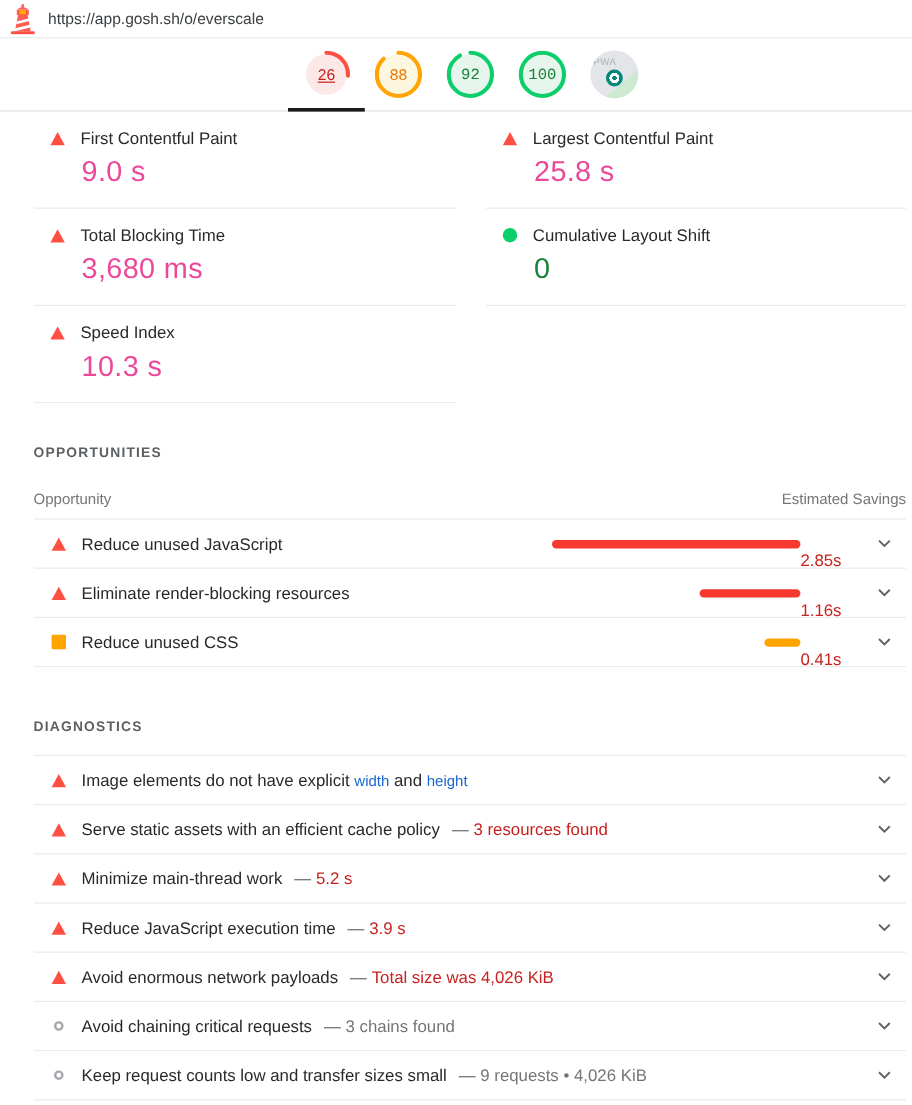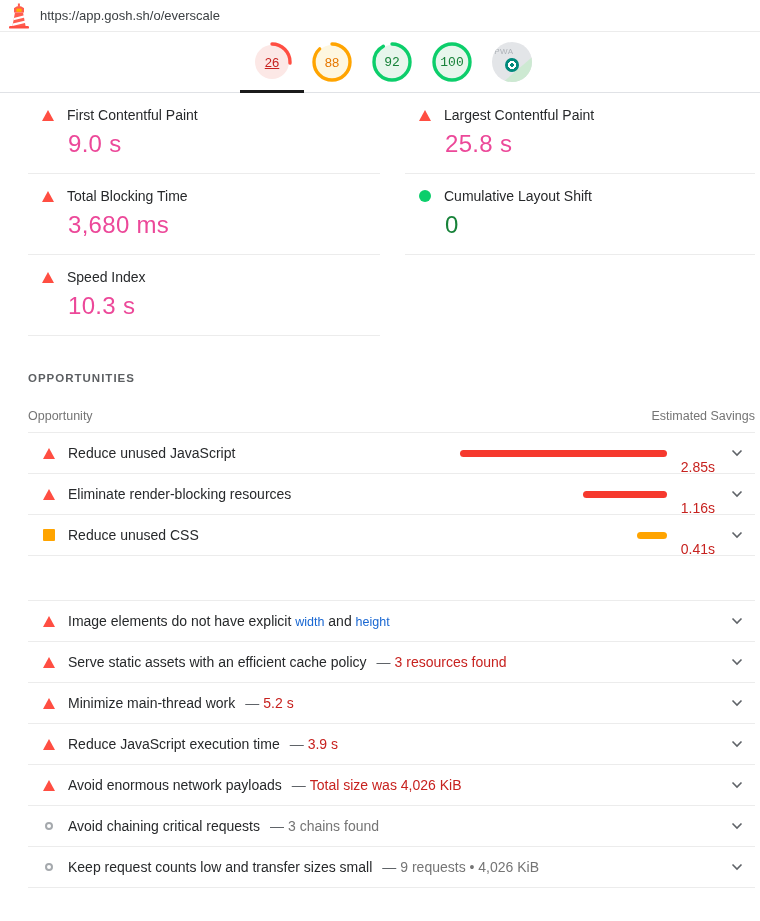--- a/index.html
+++ b/index.html
@@ -50,21 +50,21 @@
   .section.diagnostics { margin-top: 44px; }
   .section-title { font-size: 11.5px; font-weight: 600; letter-spacing: 1px; color: #5c5f62; }
   .opp-head-row { display: flex; justify-content: space-between; margin-top: 25px; padding-bottom: 9px; border-bottom: 1px solid #ececec; font-size: 12.5px; color: #757575; }
   .opp-row { display: flex; align-items: center; height: 41px; border-bottom: 1px solid #ececec; cursor: pointer; }
   .opp-icon-slot { margin-left: 14px; width: 14px; display: flex; justify-content: center; }
   .opp-label { margin-left: 12px; font-size: 14px; color: #27292b; flex: 1; }
   .opp-bar-wrap { width: 207px; display: flex; justify-content: flex-end; }
   .opp-bar { height: 7px; border-radius: 3.5px; }
   .opp-bar.fail { background: #f6392e; }
   .opp-bar.average { background: #ffa400; }
-  .opp-value { width: 52px; text-align: right; font-size: 14px; color: #c7221f; padding-right: 4px; margin-top: 28px; }
+  .opp-value { width: 52px; text-align: left; font-size: 14px; color: #c7221f; padding-right: 4px; margin-top: 28px; }
   .chev-slot { width: 36px; display: flex; justify-content: center; }
   .diag-list { margin-top: 17px; border-top: 1px solid #ececec; }
   .diag-row { display: flex; align-items: center; min-height: 41px; border-bottom: 1px solid #ececec; font-size: 14px; cursor: pointer; }
   .diag-icon-slot { margin-left: 14px; width: 14px; display: flex; justify-content: center; flex-shrink: 0; }
   .diag-text { margin-left: 12px; flex: 1; color: #27292b; }
   .code { font-family: Liberation Sans, sans-serif; font-size: 12.5px; color: #1967d2; }
   .sep { color: #5f6368; margin: 0 4px 0 10px; }
   .ann-fail { color: #c7221f; }
   .ann-neutral { color: #757575; }
 </style>
@@ -216,20 +216,21 @@
     <span class="chev-slot">
       <svg width="12" height="8" viewBox="0 0 12 8">
         <path d="M1.5 1.5 L6 6 L10.5 1.5" fill="none" stroke="#5f6368" stroke-width="1.6"></path>
       </svg>
     </span>
   </div>
     </div>
 </div>
 
 <div class="section diagnostics">
+  <div class="section-title">DIAGNOSTICS</div>
   <div class="diag-list">
       <div class="diag-row">
     <span class="diag-icon-slot">
           <span class="status-icon i-fail"></span>
         </span>
     <span class="diag-text"><span>Image elements do not have explicit </span><span class="code">width</span><span> and </span><span class="code">height</span></span>
     <span class="chev-slot">
       <svg width="12" height="8" viewBox="0 0 12 8">
         <path d="M1.5 1.5 L6 6 L10.5 1.5" fill="none" stroke="#5f6368" stroke-width="1.6"></path>
       </svg>

